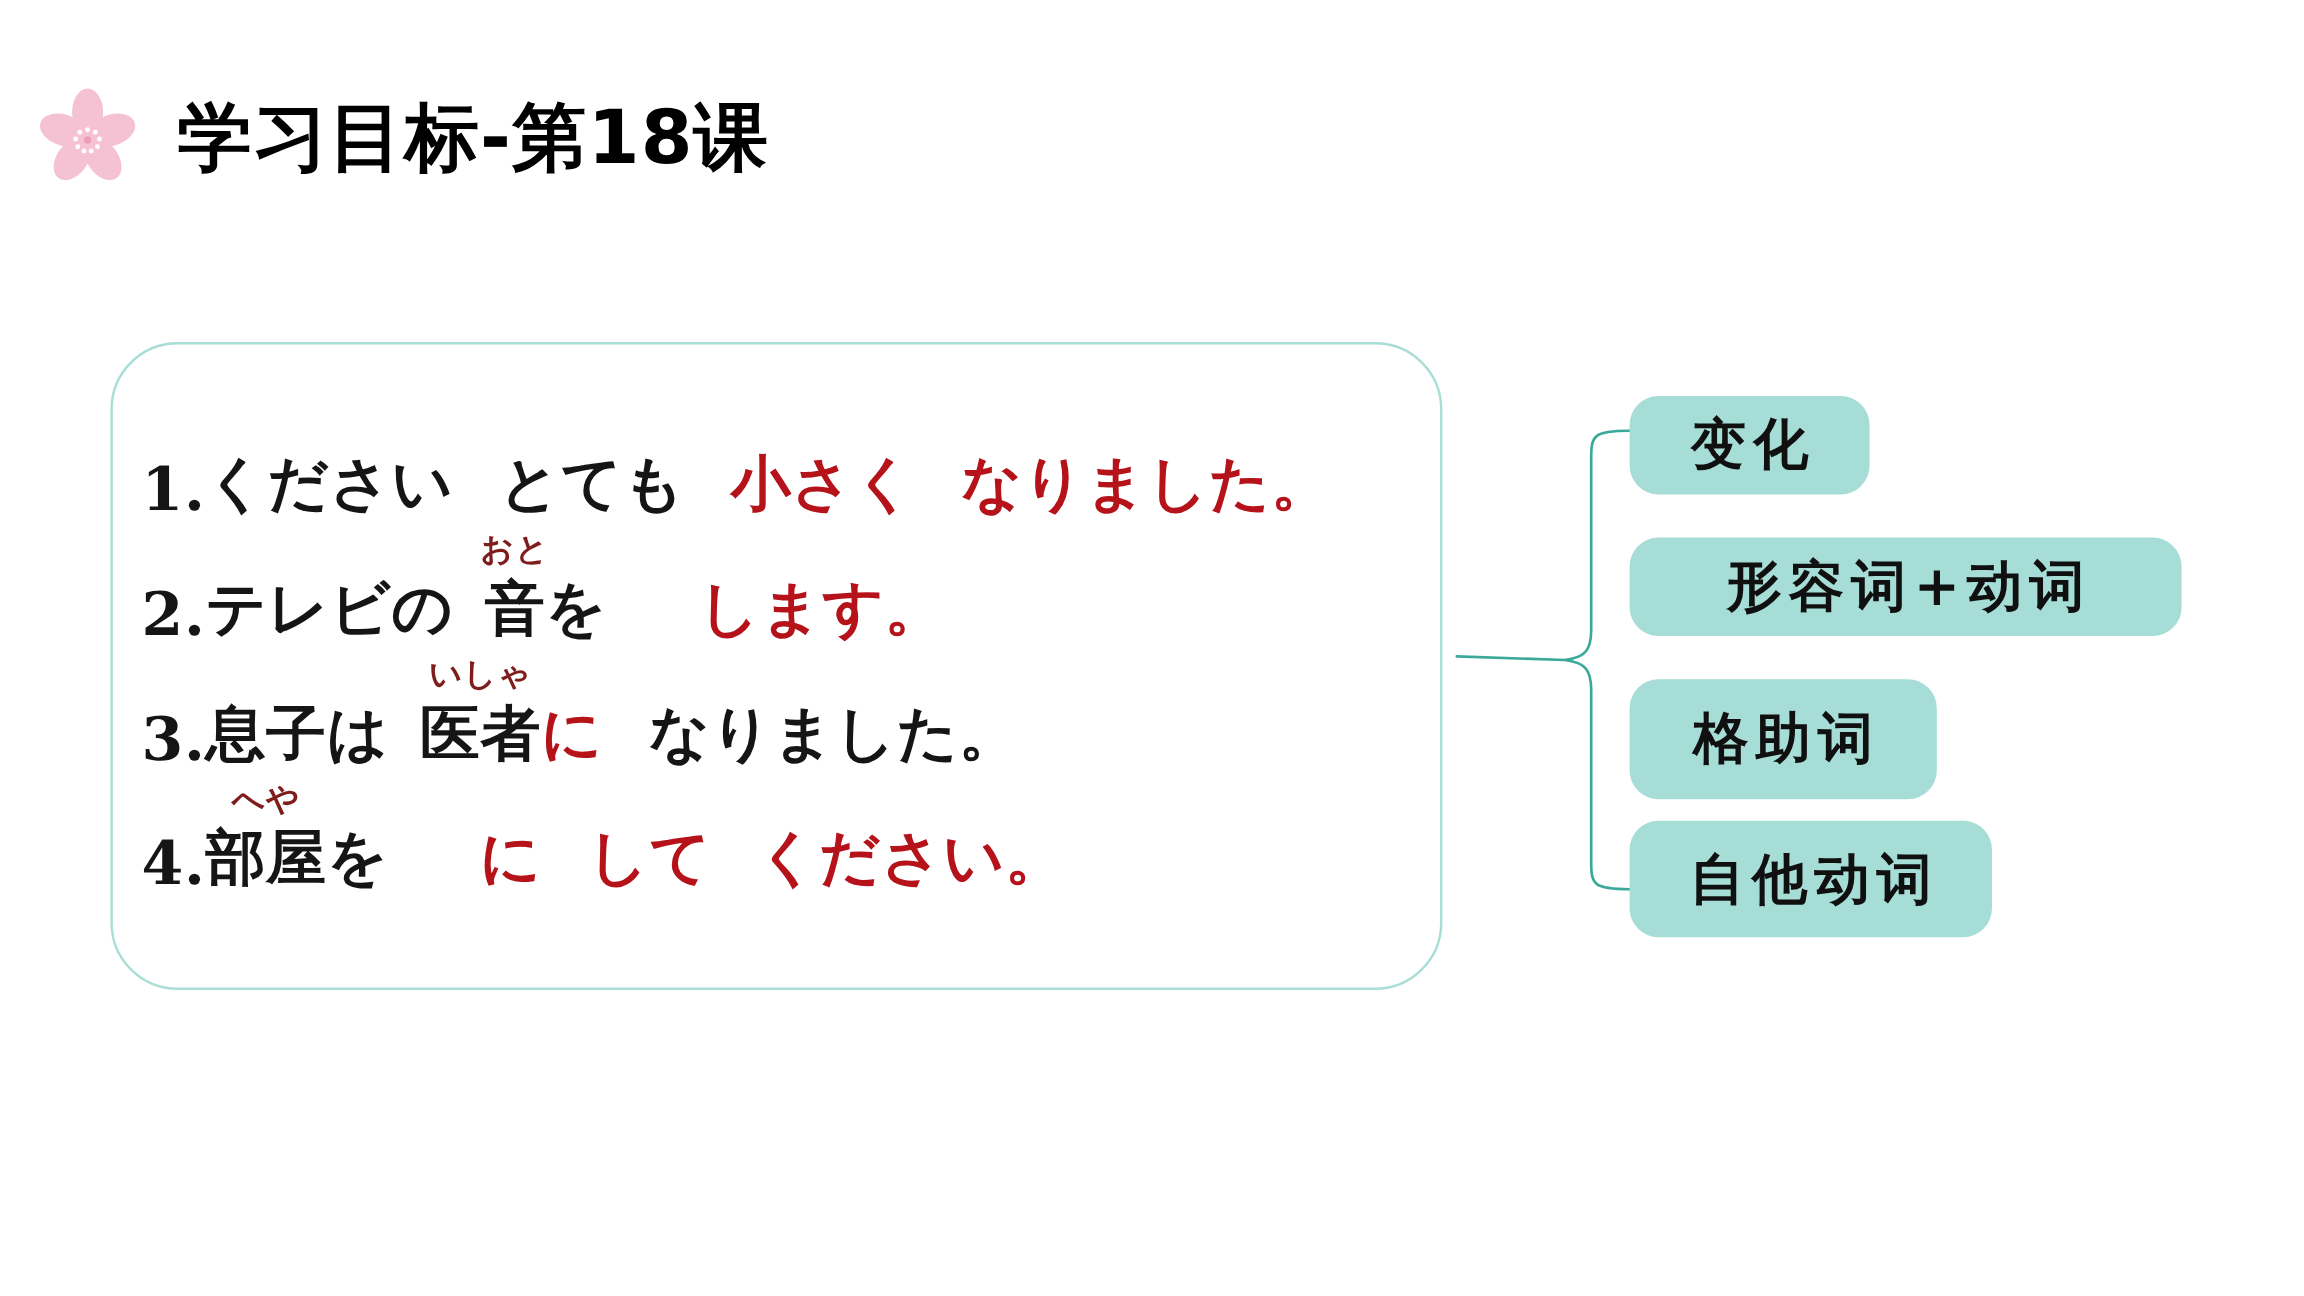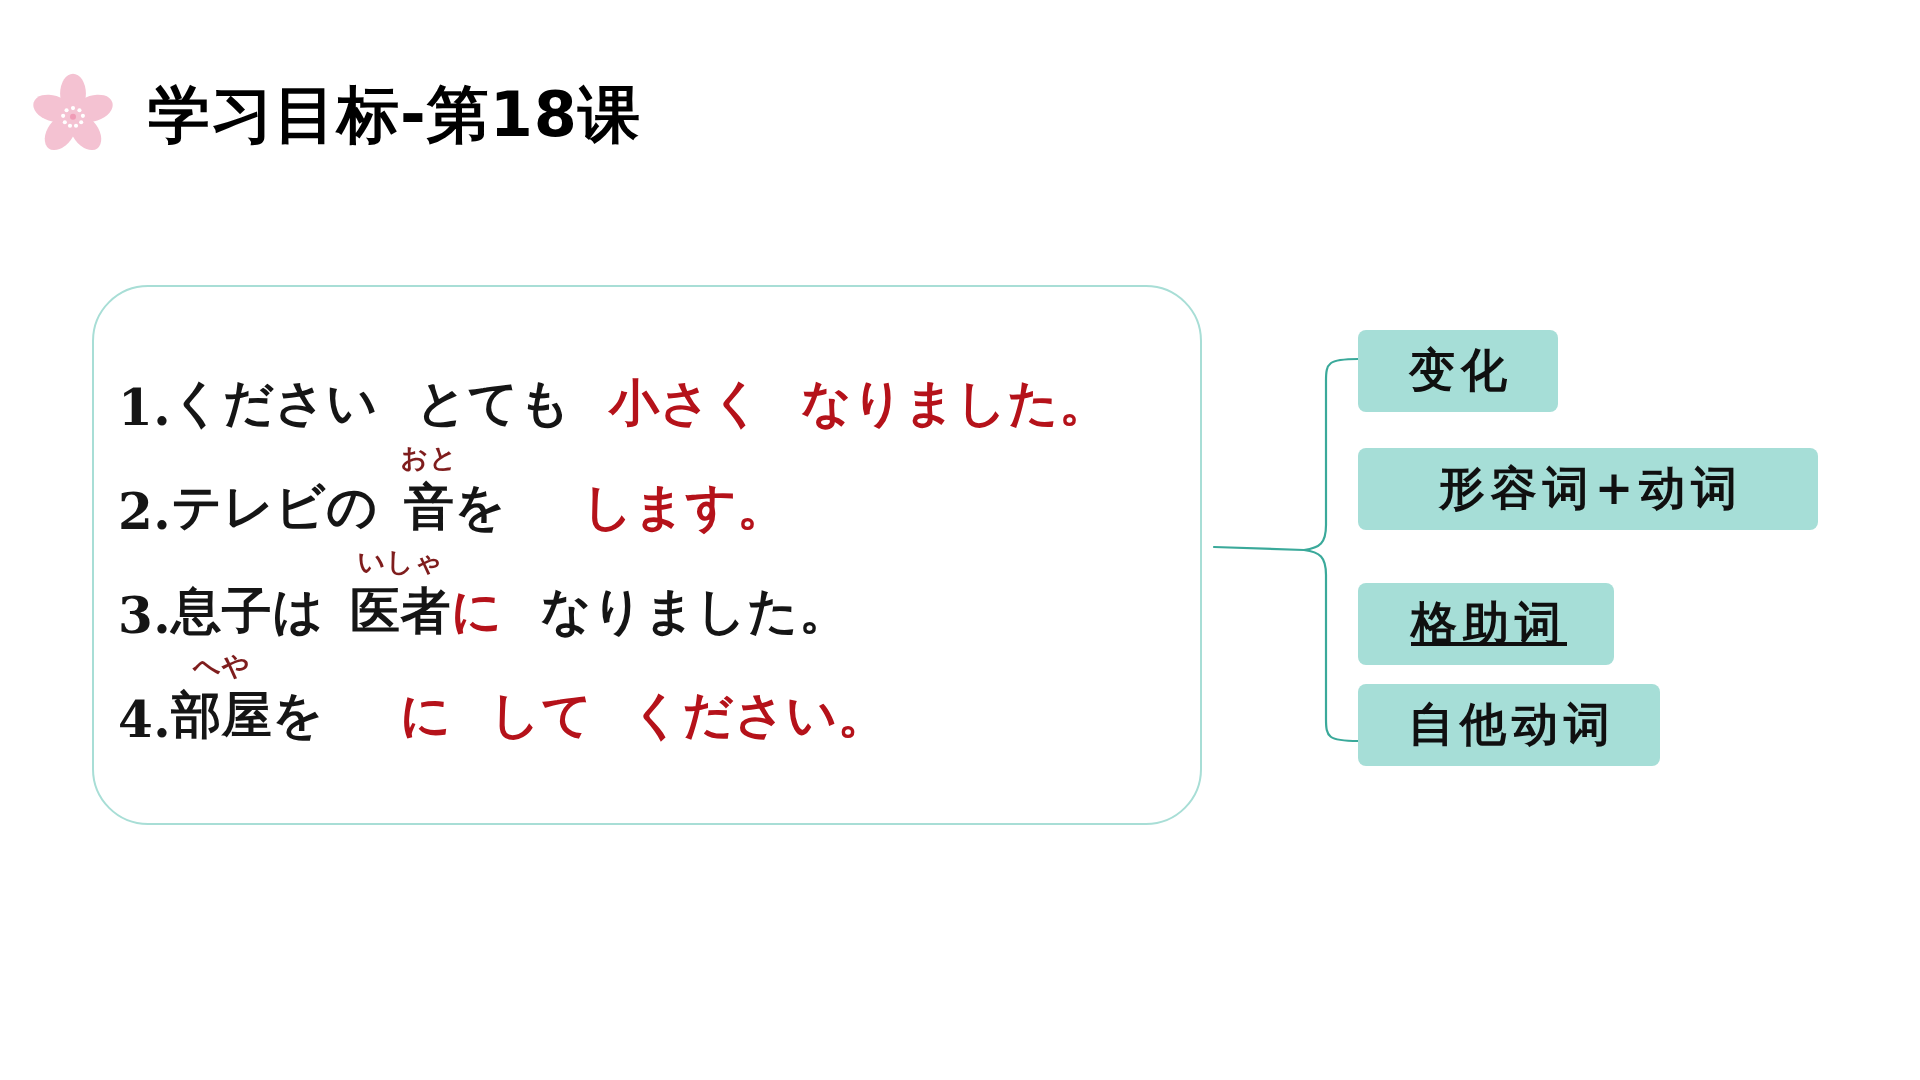--- a/index.html
+++ b/index.html
@@ -107,36 +107,36 @@
     left: 1208px;
     top: 355px;
     width: 160px;
     height: 390px;
   }
 
   
   .badge {
     position: absolute;
     background: #a6ded7;
-    border-radius: 8px;
+    border-radius: 24px;
     display: flex;
     align-items: center;
     justify-content: center;
     font-family: "DejaVu Serif", "Liberation Serif", serif;
     font-size: 46px;
     font-weight: 700;
     color: #101010;
     letter-spacing: 6px;
     text-indent: 6px;
     box-sizing: border-box;
   }
   #badge-0 { left: 1358px; top: 330px;  width: 200px; height: 82px; }
   #badge-1 { left: 1358px; top: 448px;  width: 460px; height: 82px; }
-  #badge-2 { left: 1358px; top: 583px;  width: 256px; height: 82px; text-decoration: underline; }
-  #badge-3 { left: 1358px; top: 684px;  width: 302px; height: 82px; }
+  #badge-2 { left: 1358px; top: 566px;  width: 256px; height: 100px; }
+  #badge-3 { left: 1358px; top: 684px;  width: 302px; height: 97px; }
 </style>
 </head>
 <body>
 
 <div id="title-row">
   <svg id="sakura-icon" viewBox="0 0 100 100">
     <g fill="#f4c2d2">
       <ellipse cx="50" cy="25" rx="15" ry="23"></ellipse>
       <ellipse cx="50" cy="25" rx="15" ry="23" transform="rotate(72 50 50)"></ellipse>
       <ellipse cx="50" cy="25" rx="15" ry="23" transform="rotate(144 50 50)"></ellipse>

